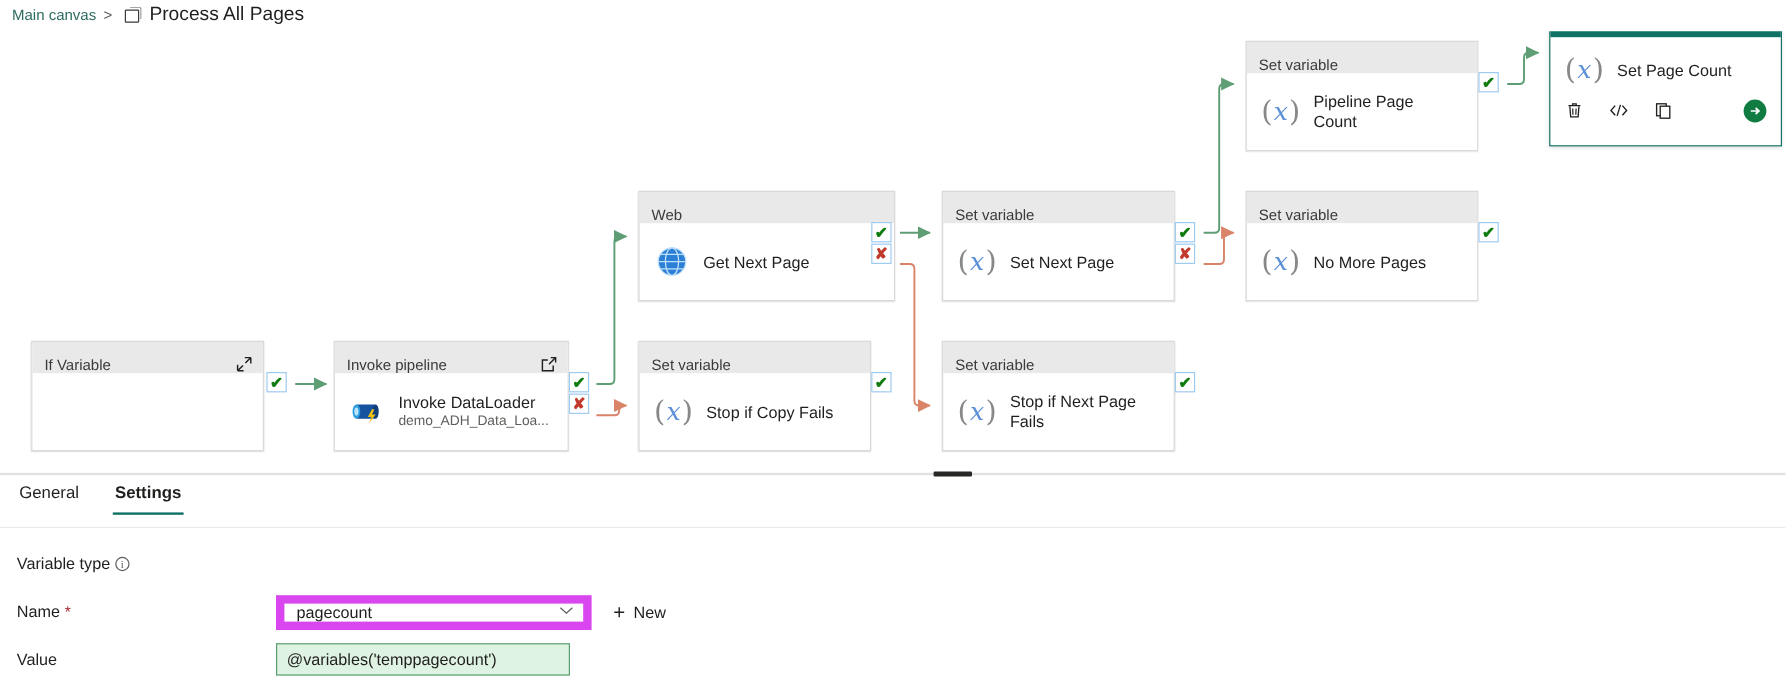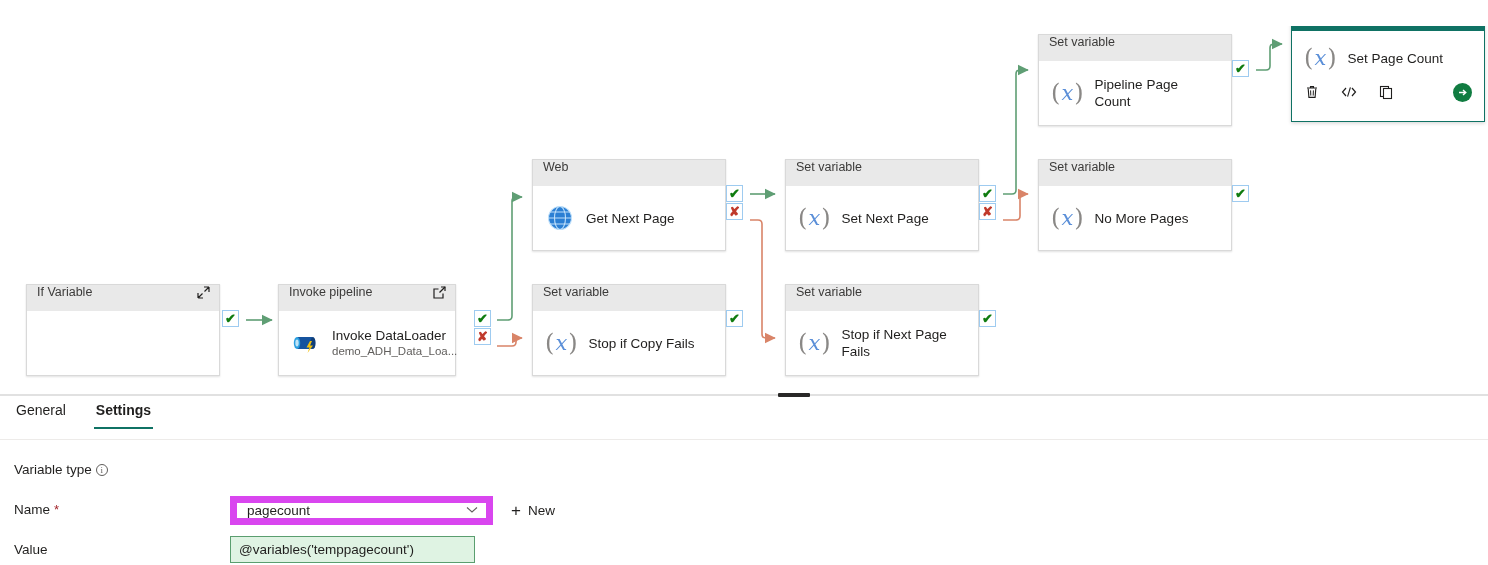--- a/index.html
+++ b/index.html
@@ -41,21 +41,21 @@
   .node {
     position: absolute;
     background: #ffffff;
     border: 1px solid #d9d9d9;
     box-shadow: 0 0.6px 1.8px rgba(0,0,0,0.12), 0 0.3px 0.9px rgba(0,0,0,0.10);
     display: flex; flex-direction: column;
     user-select: none;
   }
   .node-head {
     height: 26px; background: #e9e9e9;
-    display: flex; align-items: flex-start; justify-content: space-between;
+    display: flex; align-items: flex-end; justify-content: space-between;
     padding: 0 8px 0 10px;
     font-size: 12.5px; color: #3b3a39;
   }
   .node-body {
     flex: 1; display: flex; align-items: center; gap: 11px;
     padding: 0 10px 0 12px;
   }
   .node-label { font-size: 13.5px; line-height: 17px; color: #201f1e; }
   .node-sub { font-size: 11.5px; color: #605e5c; line-height: 15px; }
   .node-textwrap { display: flex; flex-direction: column; justify-content: center; }
@@ -147,20 +147,26 @@
     width: 245px; height: 27px; border: 1px solid #5a9e6f; background: #dff3e3;
     display: flex; align-items: center; padding: 0 8px;
     font-size: 13.5px; color: #201f1e;
   }
 </style>
 </head>
 <body>
 
 <div id="root">
 
+  <div class="breadcrumb">
+    <span class="bc-link">Main canvas</span>
+    <span class="bc-sep">&gt;</span>
+    <span class="bc-icon"></span>
+    <span class="bc-current">Process All Pages</span>
+  </div>
 
   <div class="canvas">
 
     <svg class="wires">
       <defs>
         <marker id="ag" markerWidth="8" markerHeight="8" refX="6.5" refY="4" orient="auto">
           <path d="M0,0.6 L7,4 L0,7.4 z" fill="#5f9e74"></path>
         </marker>
         <marker id="ar" markerWidth="8" markerHeight="8" refX="6.5" refY="4" orient="auto">
           <path d="M0,0.6 L7,4 L0,7.4 z" fill="#d98468"></path>
@@ -191,21 +197,21 @@
           <svg width="15" height="15" viewBox="0 0 15 15">
             <path d="M13 2 L13 7 M13 2 L8 2 M13 2 L8.5 6.5 M2 13 L2 8 M2 13 L7 13 M2 13 L6.5 8.5" stroke="#201f1e" stroke-width="1.2" fill="none"></path>
           </svg>
         </span>
       </div>
     </div>
     <div class="handle ok" style="left:222px; top:284px;">
       <span>✔</span>
     </div>
 
-    <div class="node" style="left:278px; top:258px; width:178px; height:92px;">
+    <div class="node" style="left:278px; top:258px; width:196px; height:92px;">
       <div class="node-head">
         <span>Invoke pipeline</span>
         <span class="ic">
           <svg width="15" height="15" viewBox="0 0 15 15">
             <path d="M9 2 L13 2 L13 6" stroke="#201f1e" stroke-width="1.2" fill="none"></path>
             <path d="M13 2 L7.5 7.5" stroke="#201f1e" stroke-width="1.2" fill="none"></path>
             <path d="M11 8.5 L11 13 L2 13 L2 4 L6.5 4" stroke="#201f1e" stroke-width="1.2" fill="none"></path>
           </svg>
         </span>
       </div>
@@ -225,21 +231,21 @@
         </div>
       </div>
     </div>
     <div class="handle ok" style="left:474px; top:284px;">
       <span>✔</span>
     </div>
     <div class="handle fail" style="left:474px; top:302px;">
       <span>✘</span>
     </div>
 
-    <div class="node" style="left:532px; top:133px; width:194px; height:92px;">
+    <div class="node" style="left:532px; top:133px; width:214px; height:92px;">
       <div class="node-head">
         <span>Web</span>
       </div>
       <div class="node-body">
         <span class="ic">
           <svg width="30" height="30" viewBox="0 0 30 30">
             <circle cx="15" cy="15" r="11.5" fill="#2b7fd4"></circle>
             <circle cx="15" cy="15" r="11.5" fill="none" stroke="#bfe0fa" stroke-width="1.1"></circle>
             <ellipse cx="15" cy="15" rx="5.5" ry="11.5" fill="none" stroke="#bfe0fa" stroke-width="1.1"></ellipse>
             <path d="M3.5 15 L26.5 15 M5 9 L25 9 M5 21 L25 21" stroke="#bfe0fa" stroke-width="1.1" fill="none"></path>

